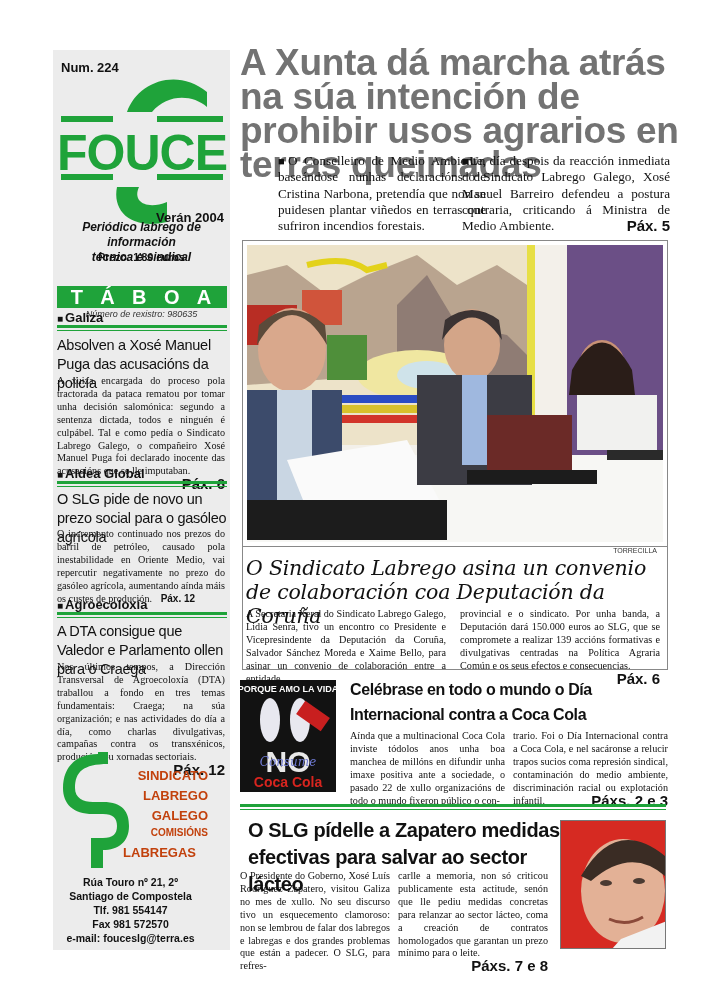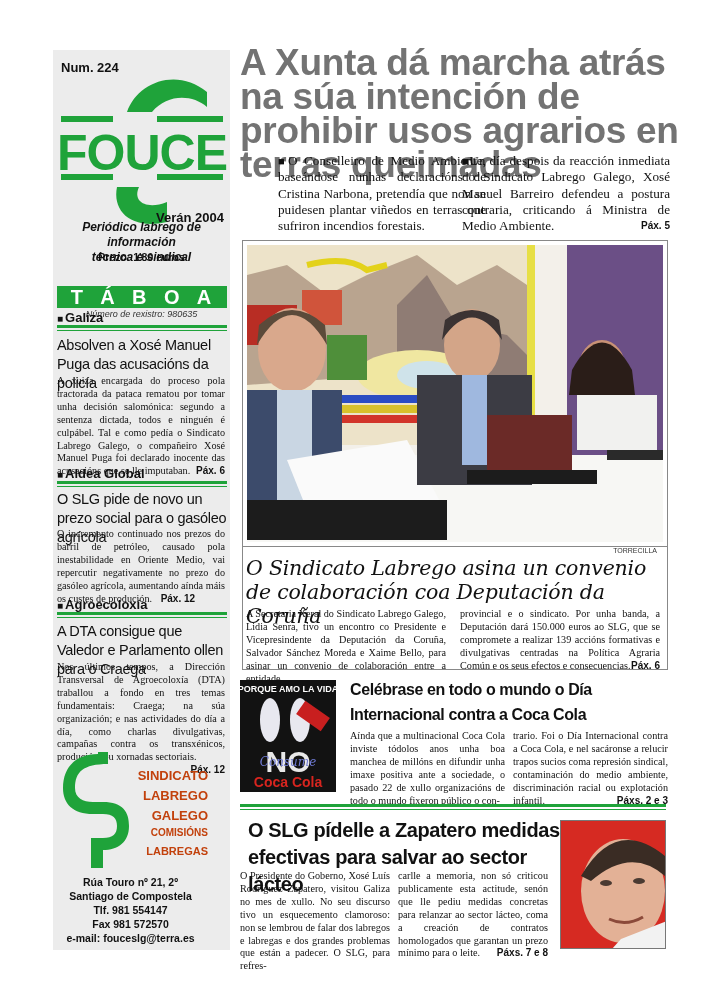--- a/index.html
+++ b/index.html
@@ -25,21 +25,21 @@
     padding: 0 6px;
   }
   .section-head {
     position: absolute; left: 4px; width: 170px; font-family: "Liberation Sans", sans-serif;
     font-weight: bold; font-size: 13px; padding-bottom: 0; border-bottom: 3px solid #1fa33a;
   }
   .section-head::after { content: ""; position: absolute; left: 0; right: 0; bottom: -6px; border-bottom: 1px solid #1fa33a; }
   .section-head .sq { font-size: 10px; margin-right: 2px; }
   .side-title { position: absolute; left: 4px; width: 170px; font-family: "Liberation Sans", sans-serif; font-size: 14.5px; line-height: 19px; letter-spacing: -0.3px; }
   .side-body { position: absolute; left: 4px; width: 168px; font-size: 10.2px; line-height: 12.9px; text-align: justify; }
-  .pax { font-family: "Liberation Sans", sans-serif; font-weight: bold; font-size: 10px; float: right; }
+  .pax { font-family: "Liberation Sans", sans-serif; font-weight: bold; font-size: 15px; float: right; }
   .pax-inline { font-family: "Liberation Sans", sans-serif; font-weight: bold; font-size: 10px; margin-left: 6px; }
 
   .slg-logo { position: absolute; left: 10px; top: 700px; width: 70px; height: 120px; }
   .slg-text { position: absolute; font-family: "Liberation Sans", sans-serif; font-weight: bold; color: #c2410c; text-align: right; }
   .contact { position: absolute; left: 0; width: 155px; top: 825px; text-align: center; font-family: "Liberation Sans", sans-serif; font-weight: bold; font-size: 10.5px; line-height: 14px; }
 
   
   .headline { position: absolute; left: 240px; top: 46px; width: 440px; font-family: "Liberation Sans", sans-serif; font-weight: bold; font-size: 37px; line-height: 34px; letter-spacing: -0.3px; color: #737373; }
   .lead { position: absolute; top: 153px; width: 208px; font-size: 13.2px; line-height: 16.3px; text-align: justify; }
   .lead .sq { font-size: 11px; }
@@ -123,21 +123,21 @@
     <span class="pax">Páx. 12</span>
   </div>
 
   <svg class="slg-logo" viewBox="0 0 70 120">
     <path d="M35 2 L45 2 L45 14 C 20 14, 12 22, 12 38 C 12 48, 20 52, 30 52 L 40 52 C 60 52, 66 62, 66 76 C 66 92, 55 100, 40 100 L 40 118 L 28 118 L 28 88 L 40 88 C 50 88, 54 84, 54 76 C 54 68, 50 64, 40 64 L 30 64 C 10 64, 0 54, 0 38 C 0 18, 12 4, 35 4 Z" fill="#1fa33a"></path>
   </svg>
   <div class="slg-text" style="right:22px; top:718px; font-size:13px;">SINDICATO</div>
   <div class="slg-text" style="right:22px; top:738px; font-size:13px;">LABREGO</div>
   <div class="slg-text" style="right:22px; top:758px; font-size:13px;">GALEGO</div>
   <div class="slg-text" style="right:22px; top:777px; font-size:10px;">COMISIÓNS</div>
-  <div class="slg-text" style="right:22px; top:795px; font-size:11px;">LABREGAS</div>
+  <div class="slg-text" style="right:34px; top:795px; font-size:13px;">LABREGAS</div>
 
   <div class="contact">
     <div>Rúa Touro nº 21, 2º</div>
     <div>Santiago de Compostela</div>
     <div>Tlf. 981 554147</div>
     <div>Fax 981 572570</div>
     <div>e-mail: fouceslg@terra.es</div>
   </div>
 </div>
 

